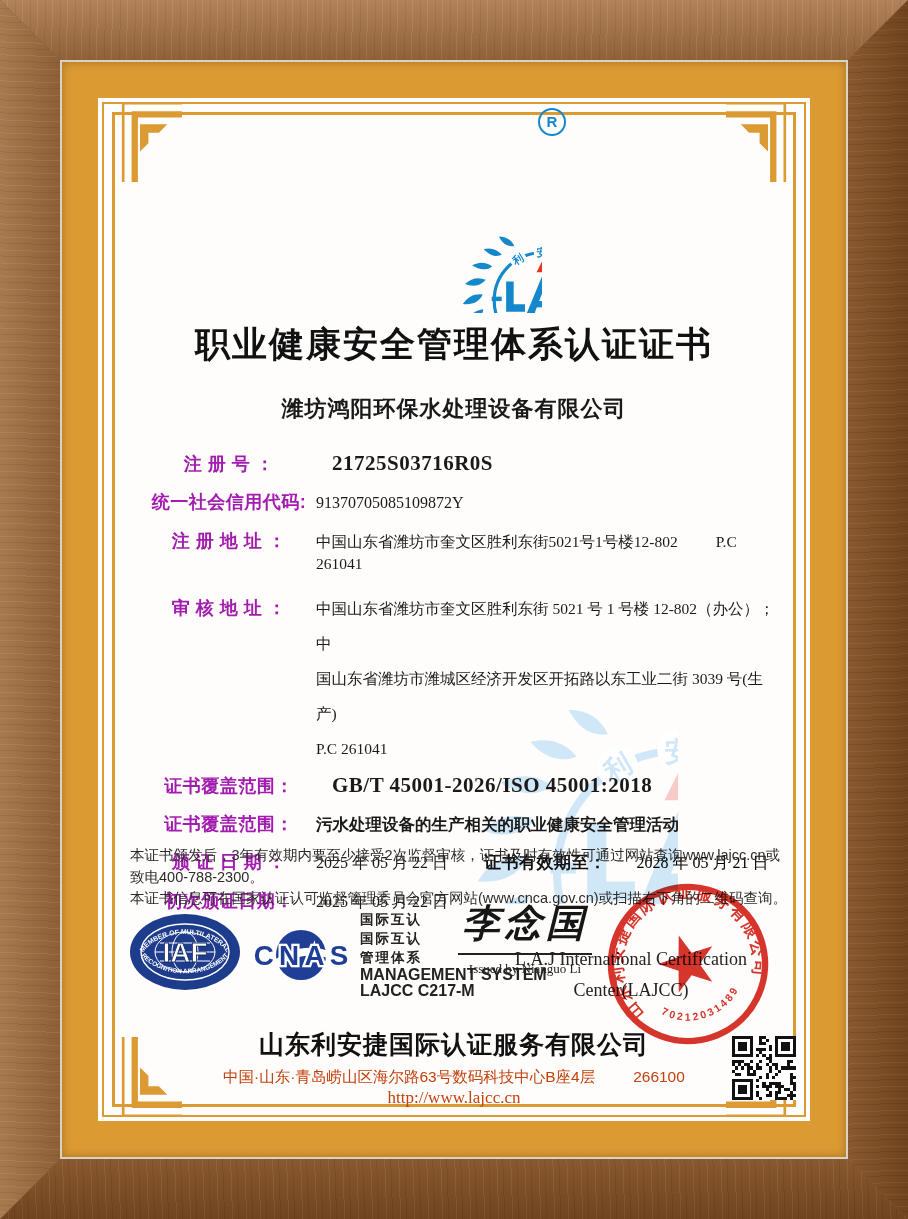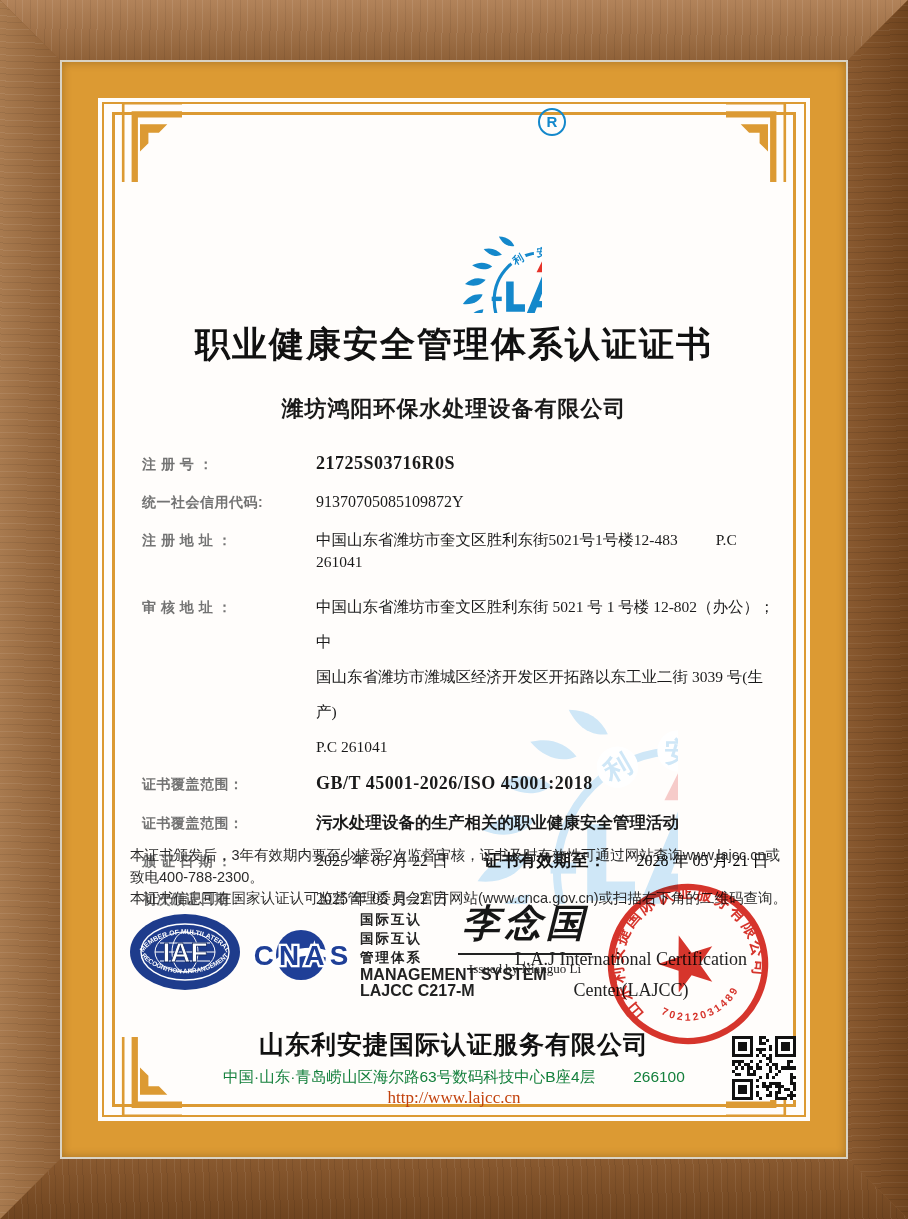--- a/index.html
+++ b/index.html
@@ -45,23 +45,23 @@
   .logo{width:176px;height:201px;--lc:#1488cb;--la:#e63228;display:block;}
   .reg-mark{position:absolute;right:-24px;top:-4px;width:24px;height:24px;border:2px solid #1488cb;
     border-radius:50%;color:#1488cb;font-size:15px;font-weight:bold;line-height:24px;text-align:center;}
   h1.cert-title{margin:4px 0 0 0;font-size:35px;font-weight:900;letter-spacing:2px;color:#111;
     font-family:"Liberation Sans",sans-serif;}
   .company{margin-top:26px;font-size:22px;font-weight:700;color:#1a1a1a;letter-spacing:1px;
     font-family:"Liberation Serif",serif;}
   
   .fields{margin:28px 30px 0 44px;text-align:left;}
   .frow{display:flex;align-items:baseline;margin-bottom:16px;line-height:22px;}
-  .flabel{flex:0 0 174px;font-size:14px;font-weight:bold;color:#737373;letter-spacing:.5px;}
+  .flabel{flex:0 0 174px;font-size:18px;font-weight:bold;color:#a21caf;letter-spacing:.5px;text-align:center;}
   .fval{font-family:"Liberation Serif",serif;font-size:16px;color:#1a1a1a;}
-  .v-bold{font-weight:bold;font-size:18px;letter-spacing:.5px;}
+  .v-bold{font-weight:bold;font-size:21px;letter-spacing:.5px;margin-left:16px;}
   .v-sansbold{font-family:"Liberation Sans",sans-serif;font-weight:bold;font-size:16.5px;}
   .v-addr{font-size:15.5px;}
   .pc{margin-left:38px;}
   .audit .fval div{line-height:35px;}
   .audit{margin-bottom:8px;}
   .frow.dates .flabel2{font-size:17px;font-weight:bold;color:#111;margin-left:36px;letter-spacing:.5px;}
   .frow.dates .fval2{font-family:"Liberation Serif",serif;font-size:16px;margin-left:30px;}
   
   .footnote{position:absolute;left:32px;right:20px;top:747px;text-align:left;
     font-size:14.5px;line-height:21.5px;color:#2b2b2b;}
@@ -73,21 +73,21 @@
   .sig{position:absolute;left:352px;top:800px;width:150px;text-align:center;}
   .sig-name{font-family:"Liberation Serif",serif;font-size:38px;font-weight:bold;font-style:italic;
     color:#161616;letter-spacing:4px;}
   .sig-line{border-top:2px solid #222;margin:4px 8px 6px 8px;}
   .sig-cap{font-family:"Liberation Serif",serif;font-size:13px;color:#222;}
   .overlay-issuer{position:absolute;left:368px;top:846px;width:330px;text-align:center;
     font-family:"Liberation Serif",serif;font-size:18px;line-height:31px;color:#222;}
   .seal{position:absolute;left:505px;top:781px;width:170px;height:170px;mix-blend-mode:multiply;opacity:.93;}
   .footer{position:absolute;left:0;right:0;top:930px;text-align:center;}
   .footer-co{font-size:25px;font-weight:900;color:#111;letter-spacing:1px;line-height:32px;}
-  .footer-addr{margin-top:7px;font-size:15.5px;color:#15803d;}
+  .footer-addr{margin-top:7px;font-size:15.5px;color:#c2410c;}
   .footer-url{font-family:"Liberation Serif",serif;font-size:17px;color:#c2410c;}
   .qr{position:absolute;right:14px;top:938px;width:64px;height:64px;}
 </style>
 </head>
 <body>
 
 <svg width="0" height="0" style="position:absolute">
   <defs>
     <path id="leaf" d="M0,16 C-8,8 -11,-6 -2,-22 C7,-9 7,4 0,16 Z"></path>
     <symbol id="lal-emblem" viewBox="-140 -150 280 320">
@@ -196,21 +196,21 @@
             <div class="flabel">注 册 号 ：</div>
             <div class="fval v-bold">21725S03716R0S</div>
           </div>
           <div class="frow">
             <div class="flabel">统一社会信用代码:</div>
             <div class="fval">91370705085109872Y</div>
           </div>
           <div class="frow">
             <div class="flabel">注 册 地 址 ：</div>
             <div class="fval v-addr">
-              <span>中国山东省潍坊市奎文区胜利东街5021号1号楼12-483</span><span class="pc">P.C 261041</span>
+              <span>中国山东省潍坊市奎文区胜利东街5021号1号楼12-802</span><span class="pc">P.C 261041</span>
             </div>
           </div>
           <div class="frow audit">
             <div class="flabel">审 核 地 址 ：</div>
             <div class="fval v-addr">
               <div>中国山东省潍坊市奎文区胜利东街 5021 号 1 号楼 12-802（办公）；中</div>
               <div>国山东省潍坊市潍城区经济开发区开拓路以东工业二街 3039 号(生产)</div>
               <div>P.C 261041</div>
             </div>
           </div>

